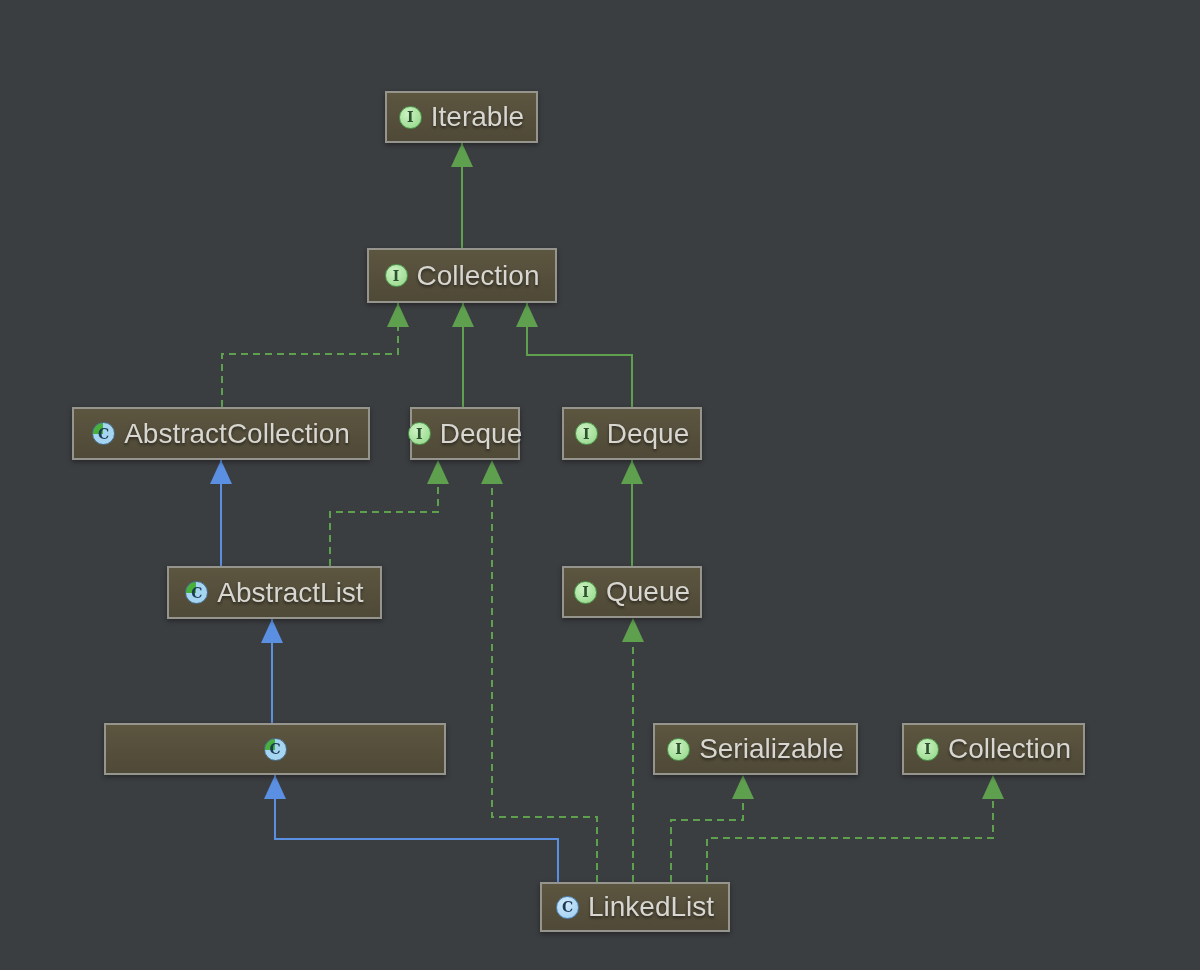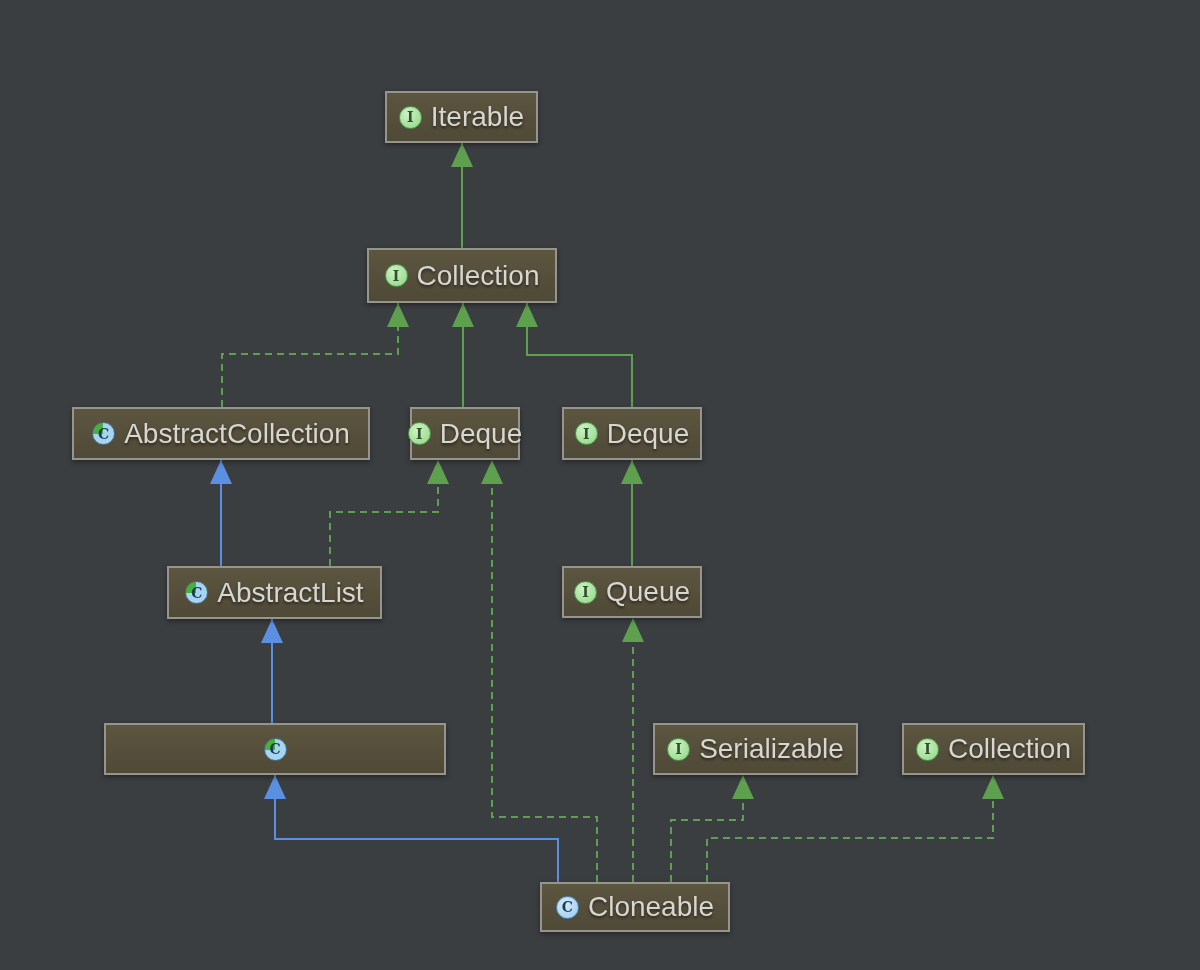--- a/index.html
+++ b/index.html
@@ -132,16 +132,16 @@
       <div class="node" style="left: 653px; top: 723px; width: 205px; height: 52px;">
         <span class="icon interface">I</span>
         <span class="label">Serializable</span>
       </div>
       <div class="node" style="left: 902px; top: 723px; width: 183px; height: 52px;">
         <span class="icon interface">I</span>
         <span class="label">Collection</span>
       </div>
       <div class="node" style="left: 540px; top: 882px; width: 190px; height: 50px;">
         <span class="icon class">C</span>
-        <span class="label">Cloneable</span>
+        <span class="label">LinkedList</span>
       </div>
     </div>
 </div>
 
 </body></html>

